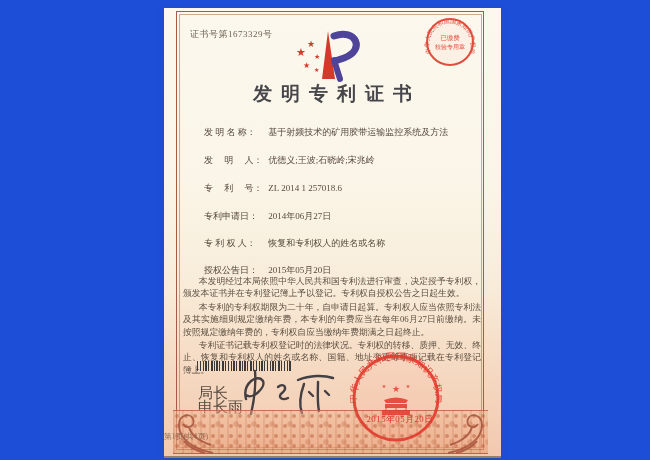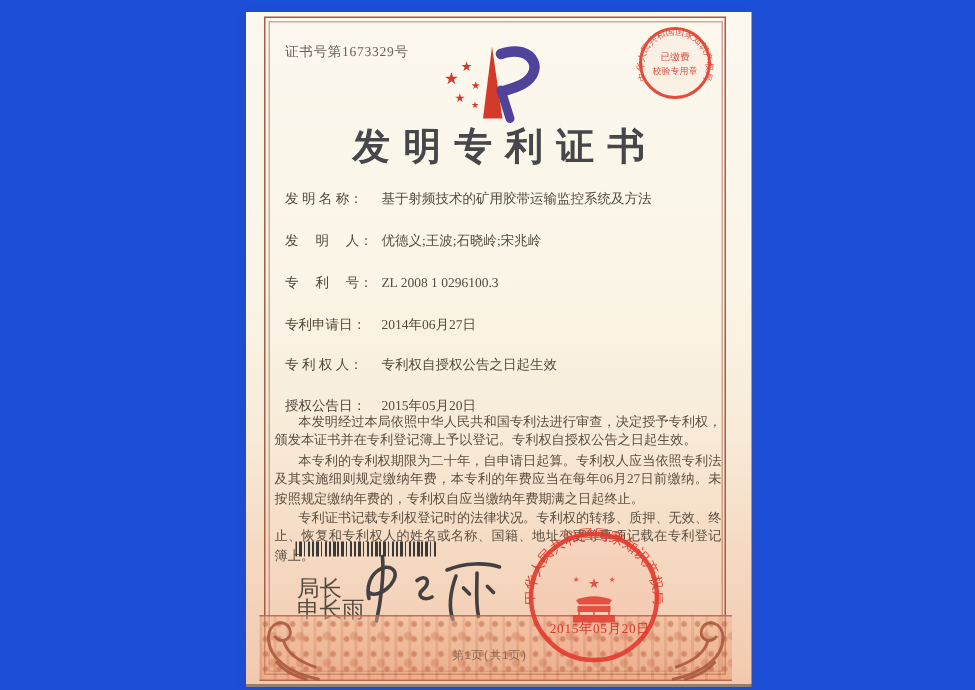--- a/index.html
+++ b/index.html
@@ -8,38 +8,38 @@
   .stage{position:absolute;inset:0;background:#1d4ed8;}
   .paper{position:absolute;left:164px;top:8px;width:337px;height:448px;
          background:linear-gradient(180deg,#fcf8ee 0%,#faf5e7 40%,#f8ecd9 62%,#f5d8c0 82%,#f2c9ae 100%);
          box-shadow:0 1px 5px rgba(90,70,50,.28);border-bottom:2px solid #94806c;}
   .inner-frame{position:absolute;left:12px;top:3px;width:306px;height:437px;
          border:1px solid #a85a44;}
   .inner-frame::after{content:"";position:absolute;inset:1.5px;border:1px solid rgba(168,90,68,.5);}
   .cert-no{position:absolute;left:26px;top:20px;font-size:9px;color:#6a5f52;letter-spacing:.5px;}
   .logo{position:absolute;left:130px;top:18px;}
   .stamp-top{position:absolute;left:257px;top:4px;opacity:.92;}
-  .title{position:absolute;left:0;right:0;top:73px;text-align:center;font-size:25px;
+  .title{position:absolute;left:0;right:0;top:73px;text-align:center;font-size:19px;
          font-weight:700;color:#47474b;letter-spacing:9px;text-indent:9px;}
   .fields{position:absolute;left:26px;top:118px;right:20px;font-size:9px;color:#584c40;}
   .frow{position:absolute;left:0;right:0;white-space:nowrap;}
-  .flabel{display:inline-block;min-width:62px;white-space:pre;color:#52463b;}
+  .flabel{display:inline-block;min-width:62px;white-space:pre;color:#52463b;margin-left:14px;}
   .fvalue{color:#564a3e;text-align:right;}
   .paras{position:absolute;left:19px;width:298px;top:267px;font-size:8.8px;line-height:12.4px;
          color:#5c4f41;text-align:justify;}
   .paras p{margin:0 0 1px 0;text-indent:1.8em;}
   .barcode{position:absolute;left:33px;top:353px;width:94px;height:10px;
         background:repeating-linear-gradient(90deg,#3c3a38 0 1px,transparent 1px 2.6px,#3c3a38 2.6px 4.3px,transparent 4.3px 5.6px);}
   .sig-block{position:absolute;left:34px;top:379px;font-size:15px;line-height:13.5px;color:#564a3e;}
   .signature{position:absolute;left:72px;top:359px;}
   .seal{position:absolute;left:186px;top:344px;z-index:5;}
   .seal-date{position:absolute;left:194px;top:406px;width:84px;text-align:center;font-size:8.8px;
         color:#d6382c;z-index:6;letter-spacing:.5px;}
-  .page-foot{position:absolute;left:0;right:12px;top:423px;text-align:center;font-size:7.8px;
-        color:#8d6c55;z-index:3;font-family:Liberation Mono, monospace;}
+  .page-foot{position:absolute;left:0;right:12px;top:423px;text-align:left;font-size:7.8px;
+        color:#8d6c55;z-index:3;}
   .lace{position:absolute;left:9px;right:13px;top:402px;height:42px;z-index:2;
         border-top:1px solid rgba(170,82,52,.65);border-bottom:1px solid rgba(170,82,52,.8);
         background-image:
           radial-gradient(circle at 4px 5px, rgba(185,92,58,.5) 1.4px, transparent 2.4px),
           radial-gradient(circle at 9px 13px, rgba(200,118,82,.38) 2.2px, transparent 3.4px),
           repeating-linear-gradient(90deg, rgba(196,108,70,.22) 0 2px, rgba(240,185,150,.25) 2px 9px),
           linear-gradient(180deg, rgba(240,178,140,.30), rgba(229,148,108,.55));
         background-size:9px 10px,18px 18px,100% 100%,100% 100%;}
   .curl{position:absolute;top:-4px;}
   .curl.left{left:-2px;}
@@ -81,29 +81,29 @@
       <div class="frow" style="top:0">
         <span class="flabel">发 明 名 称：</span>
         <span class="fvalue">基于射频技术的矿用胶带运输监控系统及方法</span>
       </div>
       <div class="frow" style="top:28px">
         <span class="flabel">发　 明 　人：</span>
         <span class="fvalue">优德义;王波;石晓岭;宋兆岭</span>
       </div>
       <div class="frow" style="top:56px">
         <span class="flabel">专　 利 　号：</span>
-        <span class="fvalue">ZL 2008 1 0296100.3</span>
+        <span class="fvalue">ZL 2014 1 257018.6</span>
       </div>
       <div class="frow" style="top:84px">
         <span class="flabel">专利申请日：</span>
         <span class="fvalue">2014年06月27日</span>
       </div>
       <div class="frow" style="top:111px">
         <span class="flabel">专 利 权 人：</span>
-        <span class="fvalue">专利权自授权公告之日起生效</span>
+        <span class="fvalue">恢复和专利权人的姓名或名称</span>
       </div>
       <div class="frow" style="top:138px">
         <span class="flabel">授权公告日：</span>
         <span class="fvalue">2015年05月20日</span>
       </div>
     </div>
 
     <div class="paras">
       <p>本发明经过本局依照中华人民共和国专利法进行审查，决定授予专利权，颁发本证书并在专利登记簿上予以登记。专利权自授权公告之日起生效。</p>
       <p>本专利的专利权期限为二十年，自申请日起算。专利权人应当依照专利法及其实施细则规定缴纳年费，本专利的年费应当在每年06月27日前缴纳。未按照规定缴纳年费的，专利权自应当缴纳年费期满之日起终止。</p>

